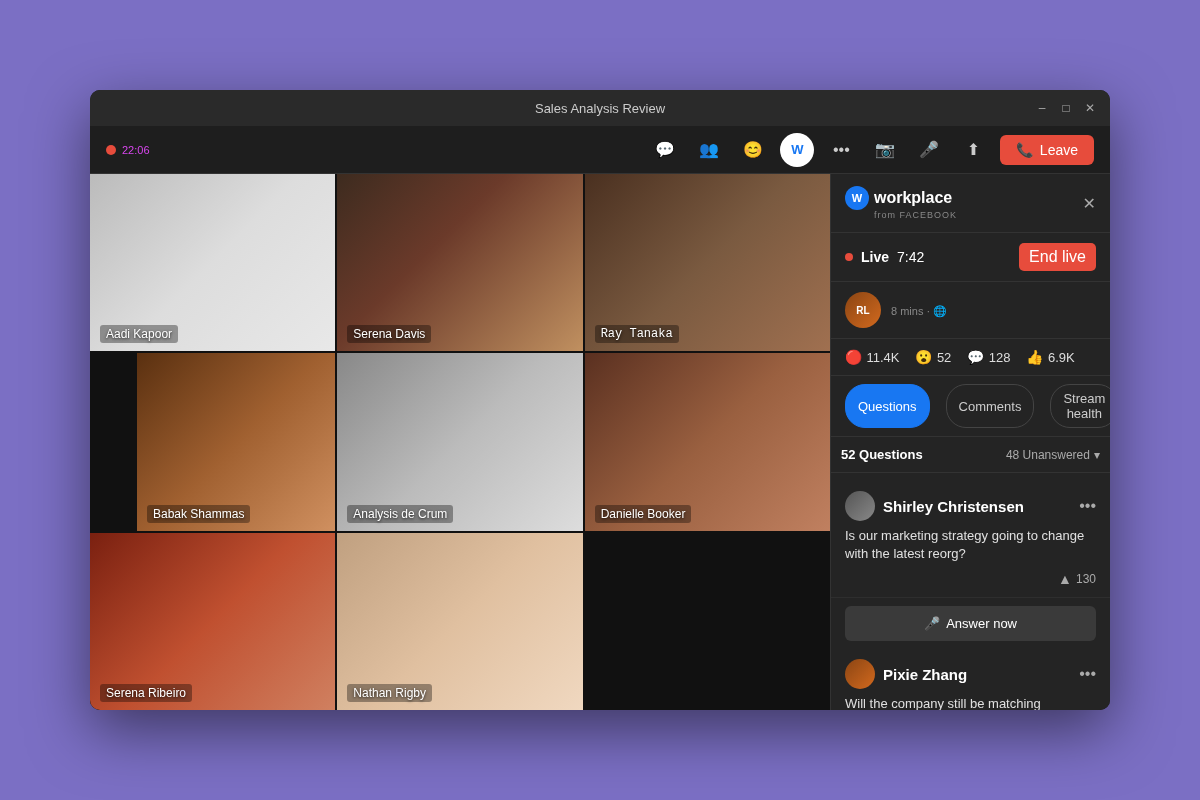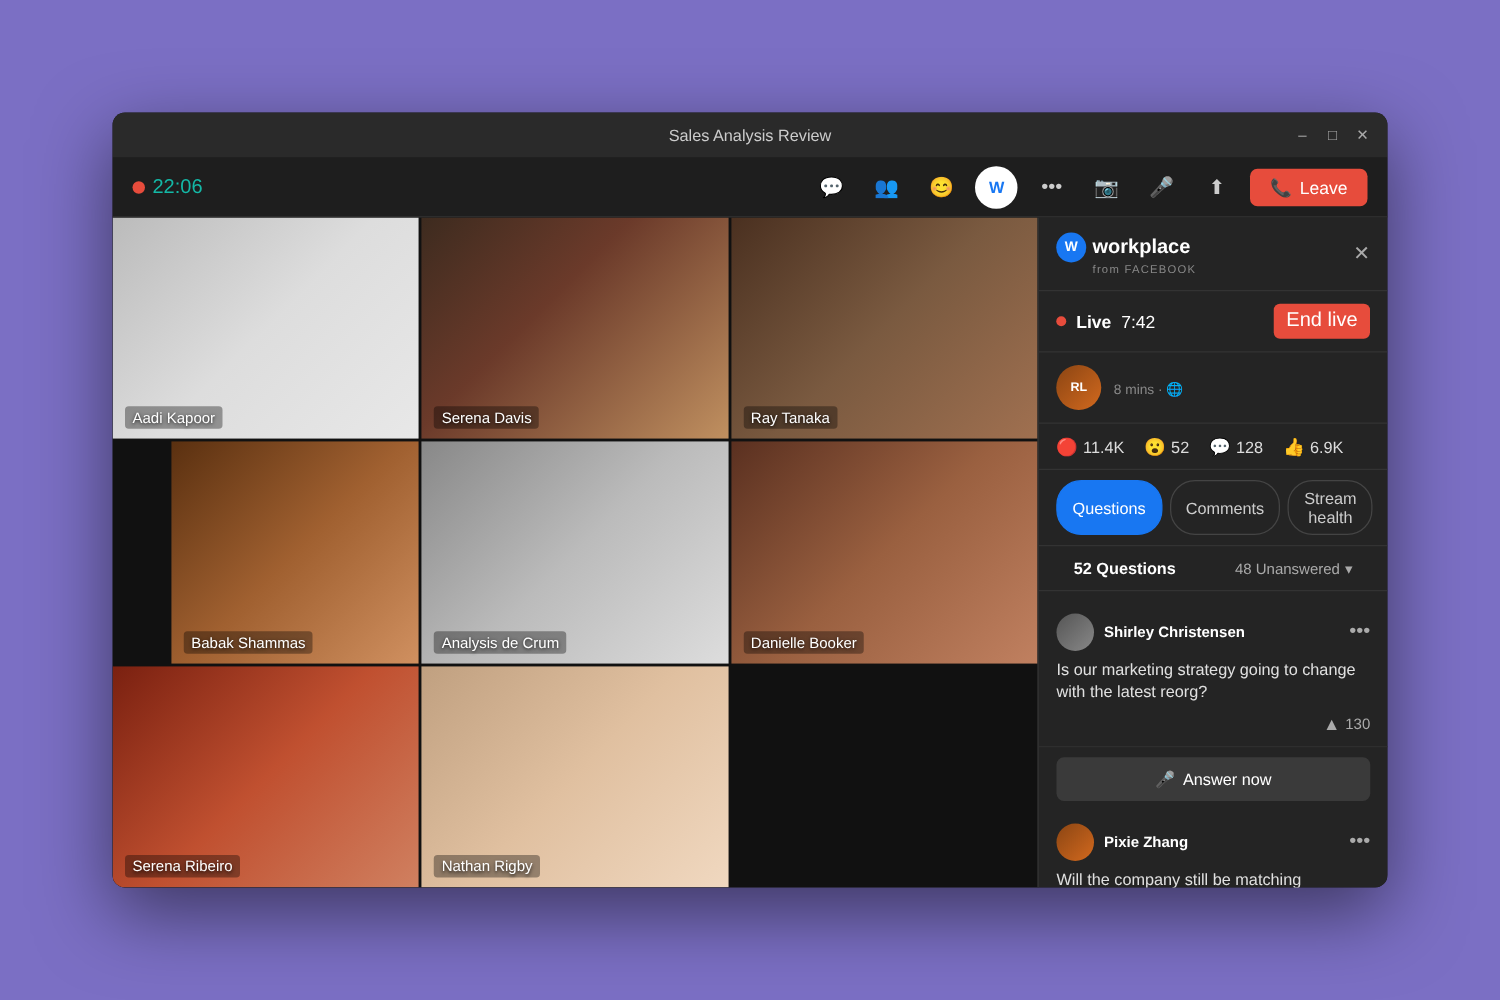--- a/index.html
+++ b/index.html
@@ -59,22 +59,22 @@
       align-items: center;
       padding: 0 16px;
       gap: 16px;
       flex-shrink: 0;
       border-bottom: 1px solid #333;
     }
     .topbar-timer {
       display: flex;
       align-items: center;
       gap: 6px;
-      color: #14b8a6;
-      font-size: 16px;
+      color: #d946ef;
+      font-size: 11px;
       font-weight: 500;
     }
     .record-dot {
       width: 10px;
       height: 10px;
       border-radius: 50%;
       background: #e74c3c;
       flex-shrink: 0;
     }
     .topbar-right {
@@ -156,21 +156,21 @@
       color: #fff;
       font-size: 12px;
       text-shadow: 0 1px 3px rgba(0,0,0,0.8);
       background: rgba(0,0,0,0.35);
       padding: 2px 6px;
       border-radius: 3px;
     }
     
     .person-1 { background: linear-gradient(135deg, #8B4513 30%, #D2691E 60%, #F4A460 100%); }
     .person-2 { background: linear-gradient(135deg, #696969 20%, #A9A9A9 50%, #D3D3D3 100%); }
-    .person-3 { background: linear-gradient(135deg, #3a3a3a 20%, #6a6a6a 60%, #8a6a5a 100%); }
+    .person-3 { background: linear-gradient(135deg, #3a3a3a 20%, #6a6a6a 60%, #8a6a5a 100%); font-family: Liberation Mono, monospace; }
     .person-4 { background: linear-gradient(135deg, #8B4513 30%, #CD853F 60%, #D2691E 100%); margin-left: 47px; }
     .person-5 { background: linear-gradient(135deg, #555 20%, #888 60%, #aaa 100%); }
     .person-6 { background: linear-gradient(135deg, #4a3020 20%, #8B6914 60%, #c49a3a 100%); }
     .person-7 { background: linear-gradient(135deg, #8B2020 20%, #CD5C2A 50%, #E07850 100%); }
     .person-8 { background: linear-gradient(135deg, #c09060 30%, #e0b880 60%, #f0d0a0 100%); }
     .person-9 { background: linear-gradient(135deg, #3a3020 20%, #7a6030 50%, #c09050 100%); }
     
     .sidebar-panel {
       width: 280px;
       background: #242424;
@@ -292,21 +292,21 @@
       display: flex;
       align-items: center;
       gap: 4px;
       color: #ddd;
       font-size: 13px;
     }
     .stat-emoji { font-size: 14px; }
     .tab-bar {
       display: flex;
       padding: 8px 14px;
-      gap: 6px;
+      gap: 16px;
       border-bottom: 1px solid #333;
       flex-shrink: 0;
     }
     .tab-btn {
       padding: 6px 12px;
       border-radius: 20px;
       border: 1px solid transparent;
       font-size: 13px;
       cursor: pointer;
       background: transparent;
@@ -317,21 +317,21 @@
       color: #fff;
       border-color: #1877f2;
     }
     .tab-btn:not(.active) {
       border-color: #444;
       color: #ccc;
     }
     .questions-header {
       display: flex;
       align-items: center;
-      padding: 10px 28px;
+      padding: 10px 10px;
       border-bottom: 1px solid #333;
       flex-shrink: 0;
     }
     .q-count { color: #fff; font-size: 13px; font-weight: 600; }
     .q-unanswered {
       margin-left: auto;
       color: #aaa;
       font-size: 12px;
       display: flex;
       align-items: center;
@@ -353,21 +353,21 @@
       gap: 8px;
       margin-bottom: 6px;
     }
     .q-avatar {
       width: 30px; height: 30px;
       border-radius: 50%;
       flex-shrink: 0;
     }
     .q-avatar-1 { background: linear-gradient(135deg, #555, #888); }
     .q-avatar-2 { background: linear-gradient(135deg, #8B4513, #D2691E); }
-    .q-name { color: #fff; font-size: 12px; font-weight: 600; flex: 1; }
+    .q-name { color: #fff; font-size: 15px; font-weight: 600; flex: 1; }
     .q-more { color: #aaa; font-size: 16px; cursor: pointer; background: none; border: none; }
     .q-text { color: #e0e0e0; font-size: 13px; line-height: 1.4; margin-bottom: 8px; }
     .q-footer { display: flex; align-items: center; justify-content: flex-end; }
     .q-votes {
       display: flex;
       align-items: center;
       gap: 4px;
       color: #aaa;
       font-size: 12px;
     }

